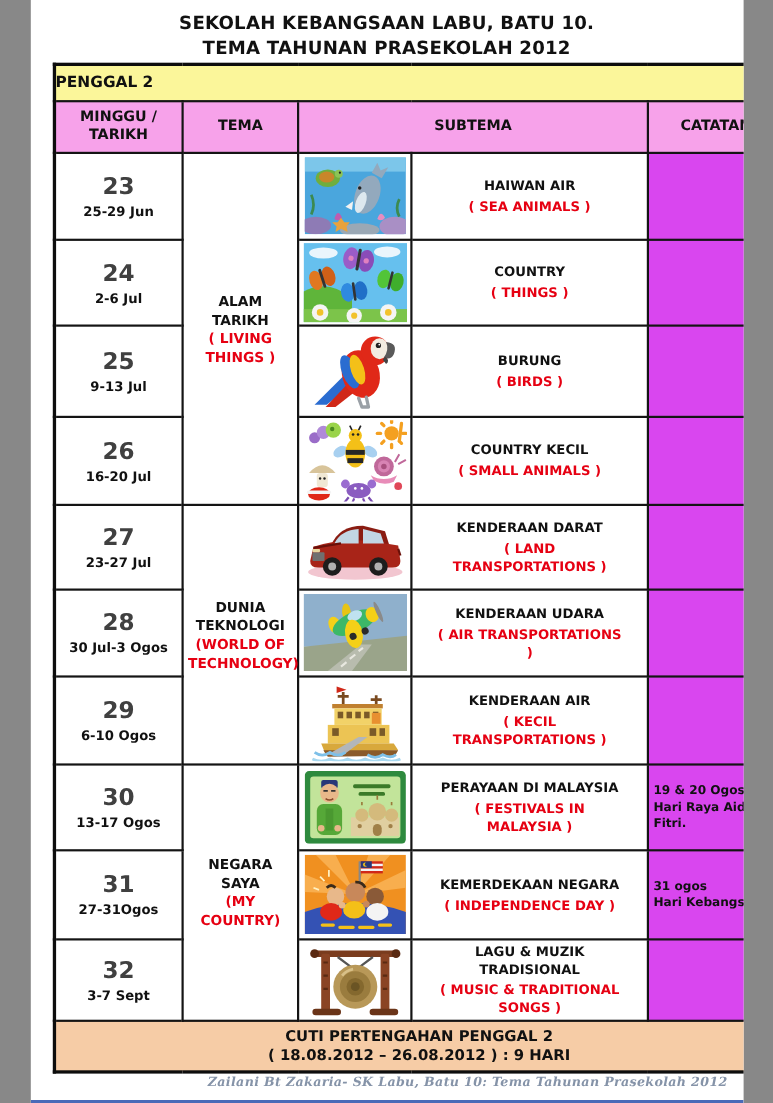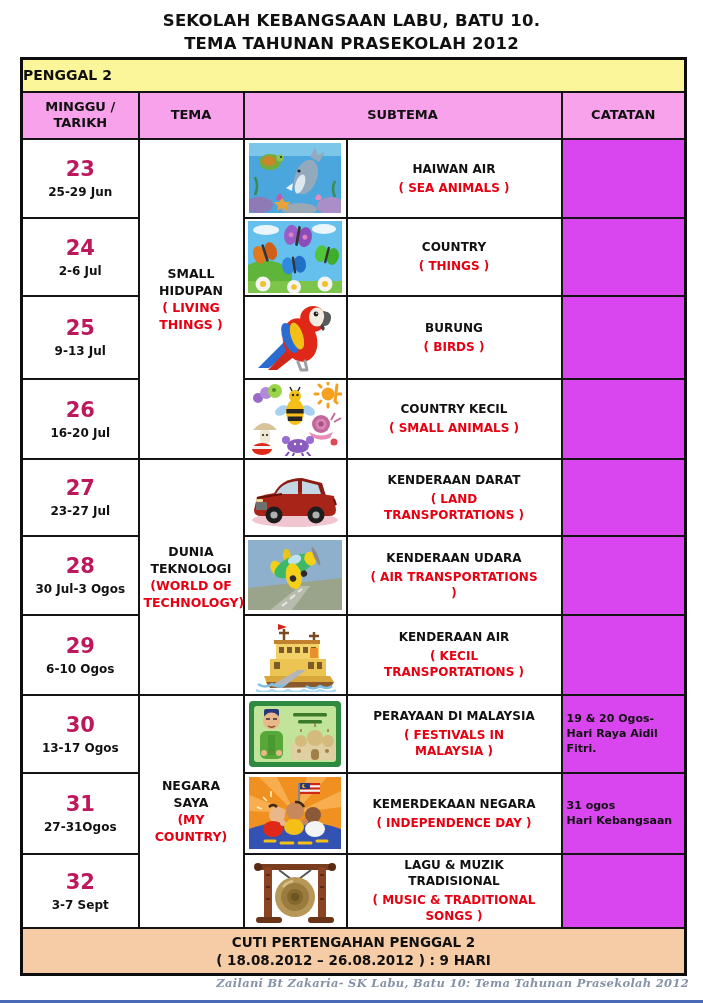--- a/index.html
+++ b/index.html
@@ -1,38 +1,38 @@
 <!DOCTYPE html>
 <html><head>
 <meta charset="utf-8">
 <style>
   * { margin:0; padding:0; box-sizing:border-box; }
   body { background:#888; }
   .page {
-    position:relative; width:703px; height:1003px; background:#ffffff;
+    position:relative; width:648px; height:1003px; background:#ffffff;
     font-family:"DejaVu Sans", sans-serif; overflow:hidden; margin:0 auto;
   }
   .titles { text-align:center; padding-top:9px; }
   .title-line { font-size:16.5px; font-weight:700; color:#111; line-height:23px; letter-spacing:.2px; }
 
   table.schedule {
     position:absolute; left:20px; top:57px; width:664px;
     border-collapse:collapse; table-layout:fixed;
   }
   table.schedule, table.schedule td { border:2px solid #141414; }
   table.schedule { border:3px solid #0d0d0d; }
   td { vertical-align:middle; }
 
   .penggal-cell { background:#fbf69a; height:33px; text-align:left;
     font-size:14px; font-weight:700; color:#111; }
   .colhead-cell { background:#f7a2ea; height:47px; text-align:center;
     font-size:13px; font-weight:700; color:#111; line-height:16px; padding:2px 6px; }
 
   .week-cell { text-align:center; background:#fff; }
-  .week-num { font-size:21px; font-weight:700; color:#be185d; line-height:24px; }
+  .week-num { font-size:21px; font-weight:700; color:#404040; line-height:24px; }
   .week-dates { font-size:12px; font-weight:700; color:#111; margin-top:4px; }
 
   .tema-cell { text-align:center; background:#fff; padding:4px; }
   .tema-name { font-size:12.5px; font-weight:700; color:#111; line-height:17px; }
   .tema-en { font-size:12.5px; font-weight:700; color:#e60012; line-height:17px; }
 
   .img-cell { text-align:center; background:#fff; padding:2px; }
   .img-cell svg { display:block; margin:0 auto; }
 
   .sub-cell { text-align:center; background:#fff; padding:2px 22px; }
@@ -80,21 +80,21 @@
       <td colspan="2" class="colhead-cell">SUBTEMA</td>
       <td class="colhead-cell">CATATAN</td>
     </tr>
 
     <tr style="height:79px">
       <td class="week-cell">
         <div class="week-num">23</div>
         <div class="week-dates">25-29 Jun</div>
       </td>
       <td rowspan="4" class="tema-cell">
-        <div class="tema-name">SMALL HIDUPAN</div>
+        <div class="tema-name">ALAM TARIKH</div>
         <div class="tema-en">( LIVING THINGS )</div>
       </td>
       <td class="img-cell">
         <svg width="92" height="70" viewBox="0 0 92 70">
           <rect width="92" height="70" fill="#4aa6dd"></rect>
               <rect width="92" height="13" fill="#7cc6ea"></rect>
           <path d="M6 52 q4 -9 0 -18" stroke="#3c8a50" stroke-width="2.5" fill="none"></path>
           <path d="M86 54 q-4 -8 0 -16" stroke="#3c8a50" stroke-width="2.5" fill="none"></path>
           <ellipse cx="10" cy="62" rx="14" ry="8" fill="#8e7bb5"></ellipse>
               <ellipse cx="82" cy="63" rx="14" ry="9" fill="#a98fc5"></ellipse>

